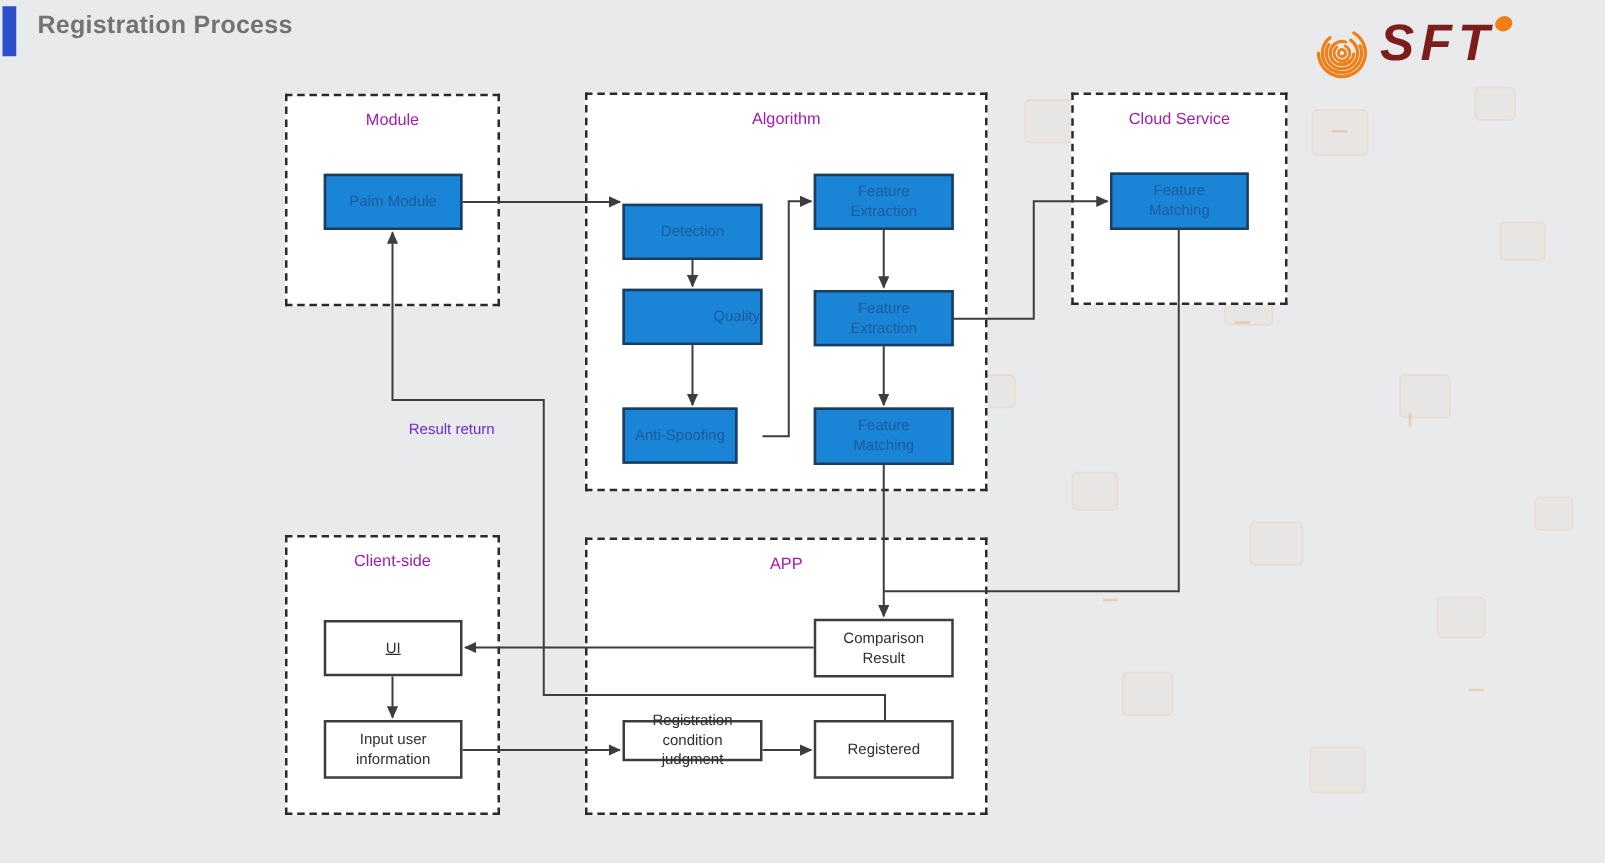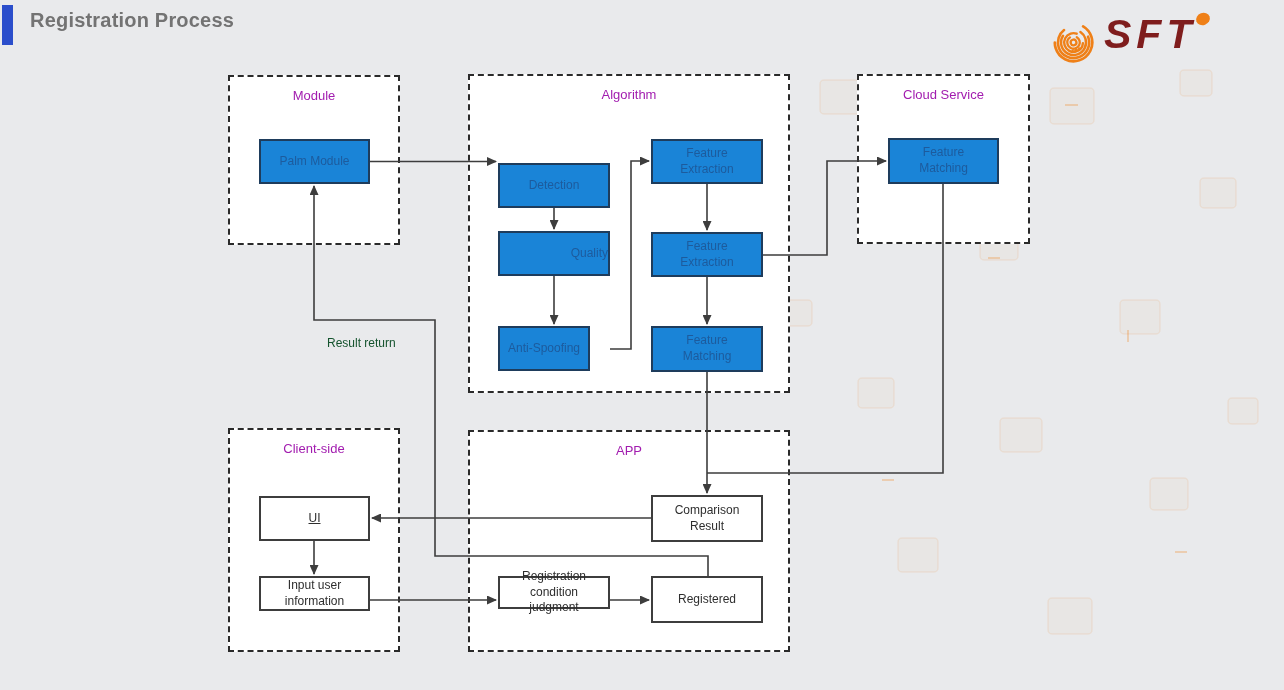--- a/index.html
+++ b/index.html
@@ -70,29 +70,29 @@
   }
   #n-palm      { left: 259px; top: 139px; width: 111px; height: 45px; align-items: center; }
   #n-detection { left: 498px; top: 139px; width: 112px; height: 45px; margin-top: 24px; }
   #n-quality   { left: 498px; top: 231px; width: 112px; height: 45px; justify-content: flex-end; }
   #n-antispoof { left: 498px; top: 326px; width: 92px; height: 45px; }
   #n-fe1       { left: 651px; top: 139px; width: 112px; height: 45px; }
   #n-fe2       { left: 651px; top: 232px; width: 112px; height: 45px; }
   #n-fm-algo   { left: 651px; top: 326px; width: 112px; height: 46px; }
   #n-fm-cloud  { left: 888px; top: 138px; width: 111px; height: 46px; }
   #n-ui        { left: 259px; top: 496px; width: 111px; height: 45px; text-decoration: underline; }
-  #n-input     { left: 259px; top: 576px; width: 111px; height: 35px; }
+  #n-input     { left: 259px; top: 576px; width: 111px; height: 47px; }
   #n-compare   { left: 651px; top: 495px; width: 112px; height: 47px; }
   #n-regcond   { left: 498px; top: 576px; width: 112px; height: 33px; }
   #n-registered{ left: 651px; top: 576px; width: 112px; height: 47px; }
 
   .edge-label {
     position: absolute; z-index: 3;
     left: 327px; top: 336px;
-    font-size: 12px; color: #14532d;
+    font-size: 12px; color: #6d28d9;
   }
 </style>
 </head>
 <body>
 
 <div class="stage">
 
   <svg class="bg-texture" width="1284" height="690" viewBox="0 0 1284 690">
     <g fill="#f08019" fill-opacity="0.035" stroke="#f08019" stroke-opacity="0.10" stroke-width="1.5">
       <rect x="820" y="80" width="40" height="34" rx="4"></rect>

